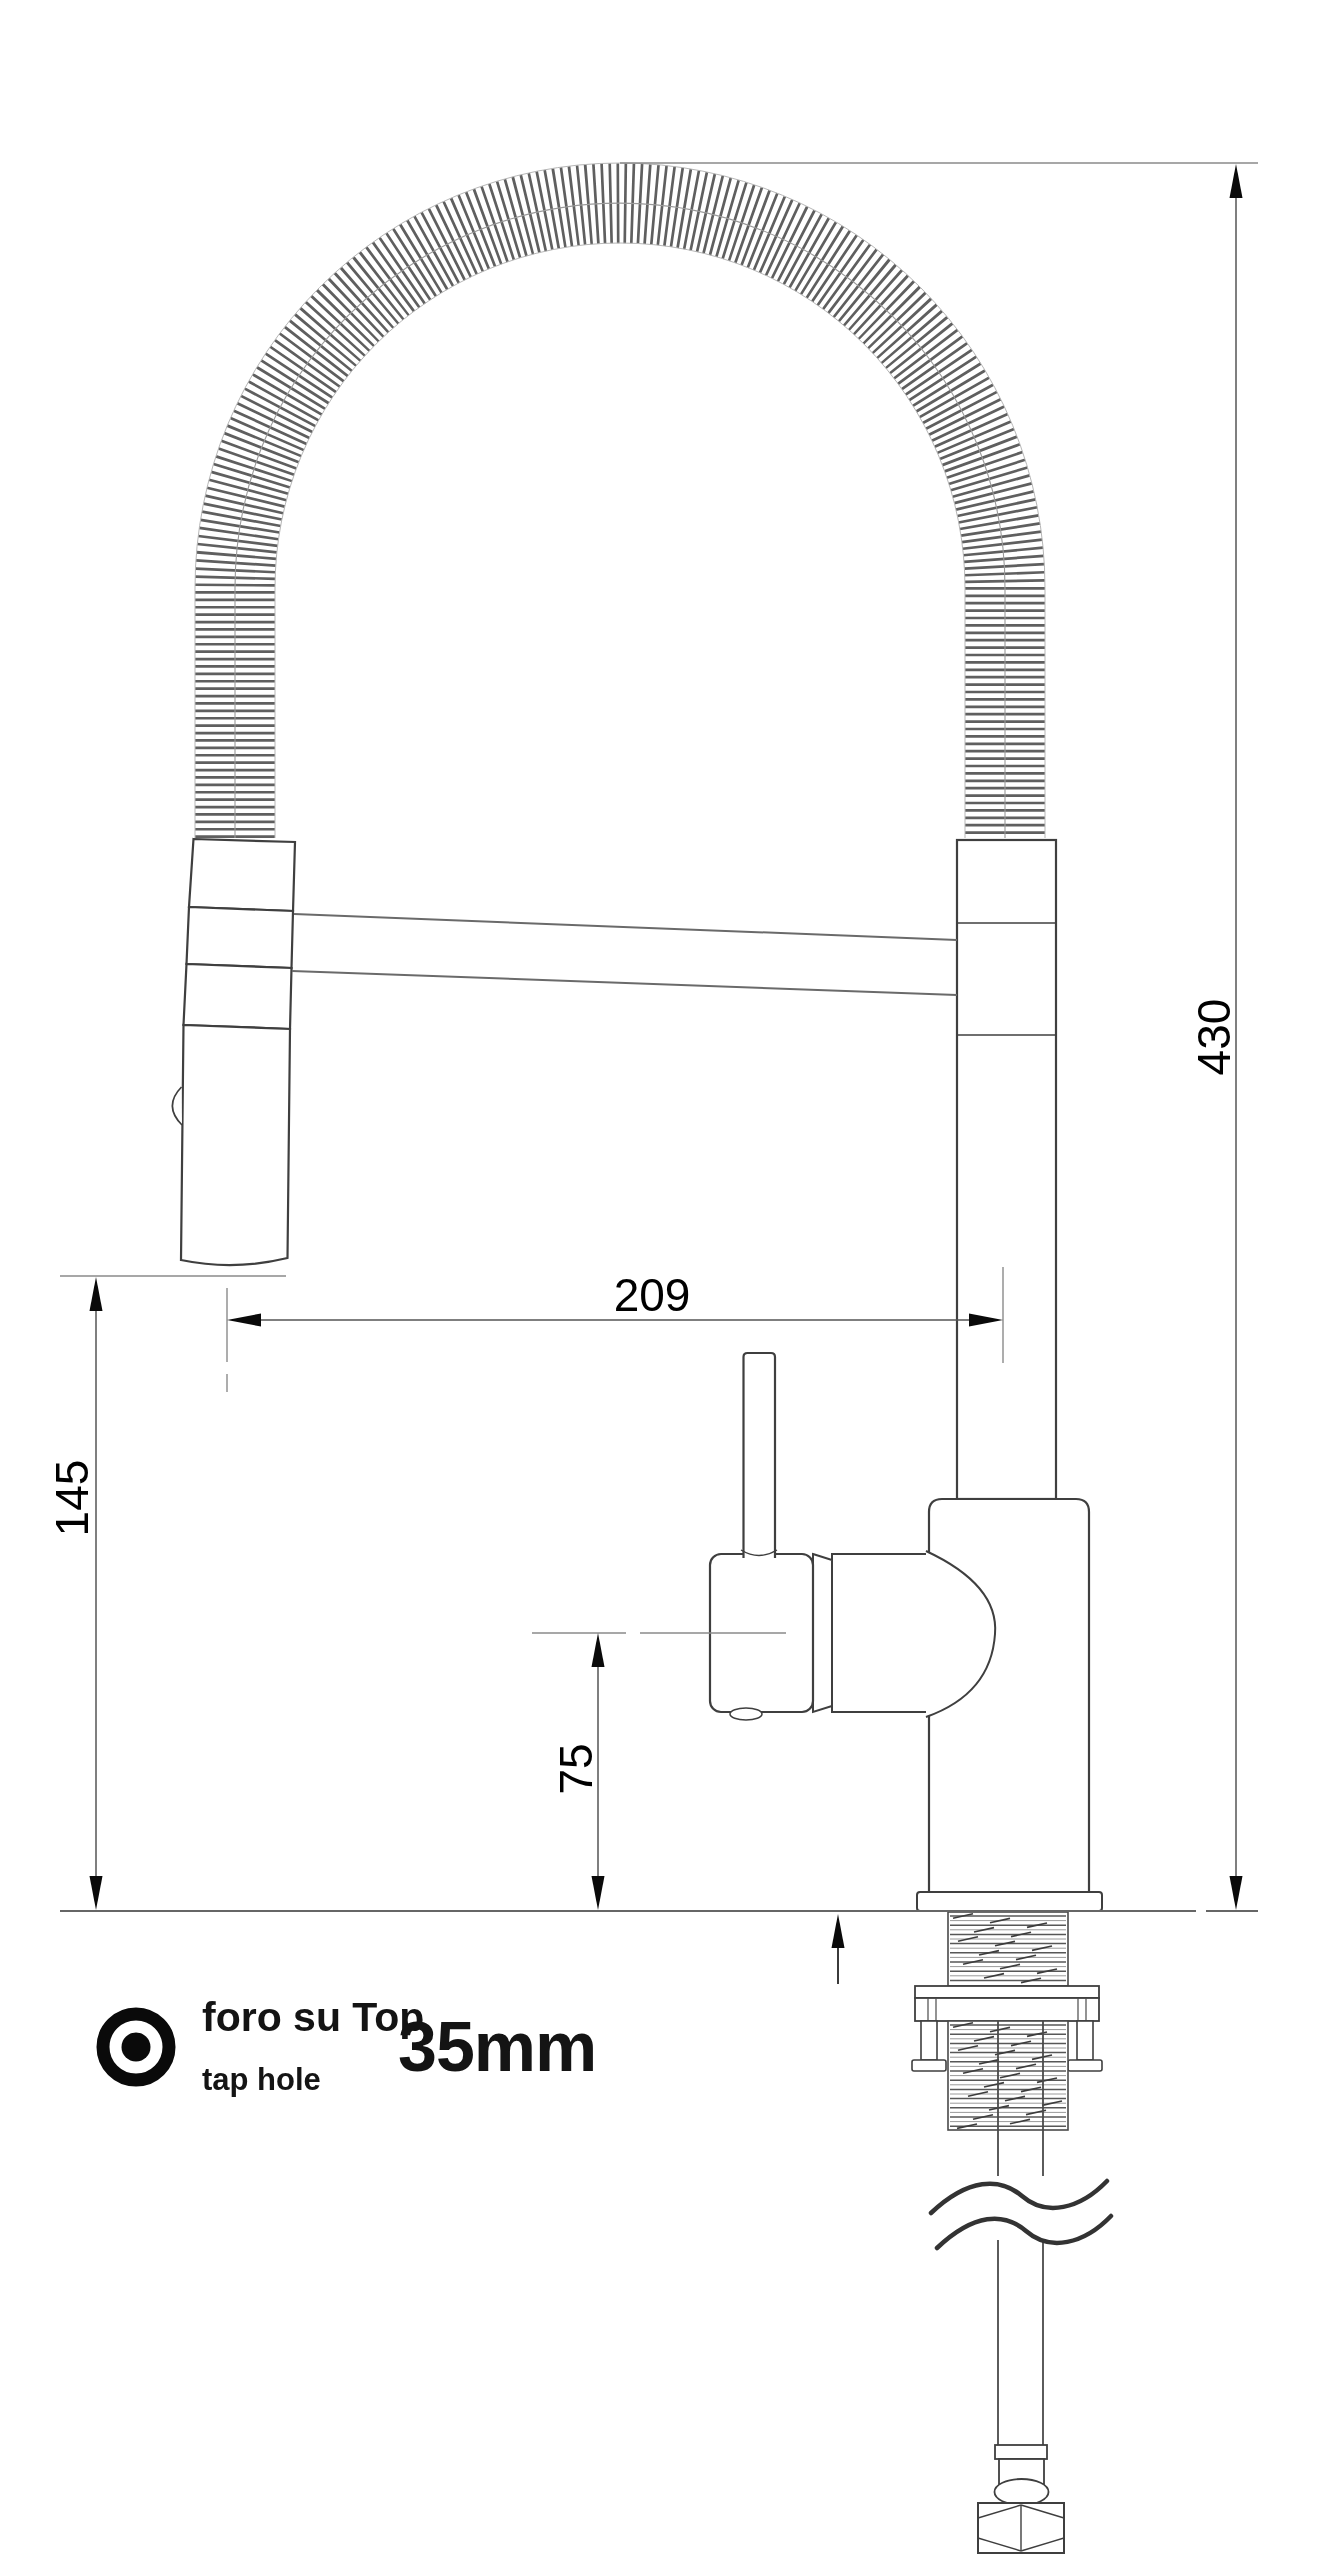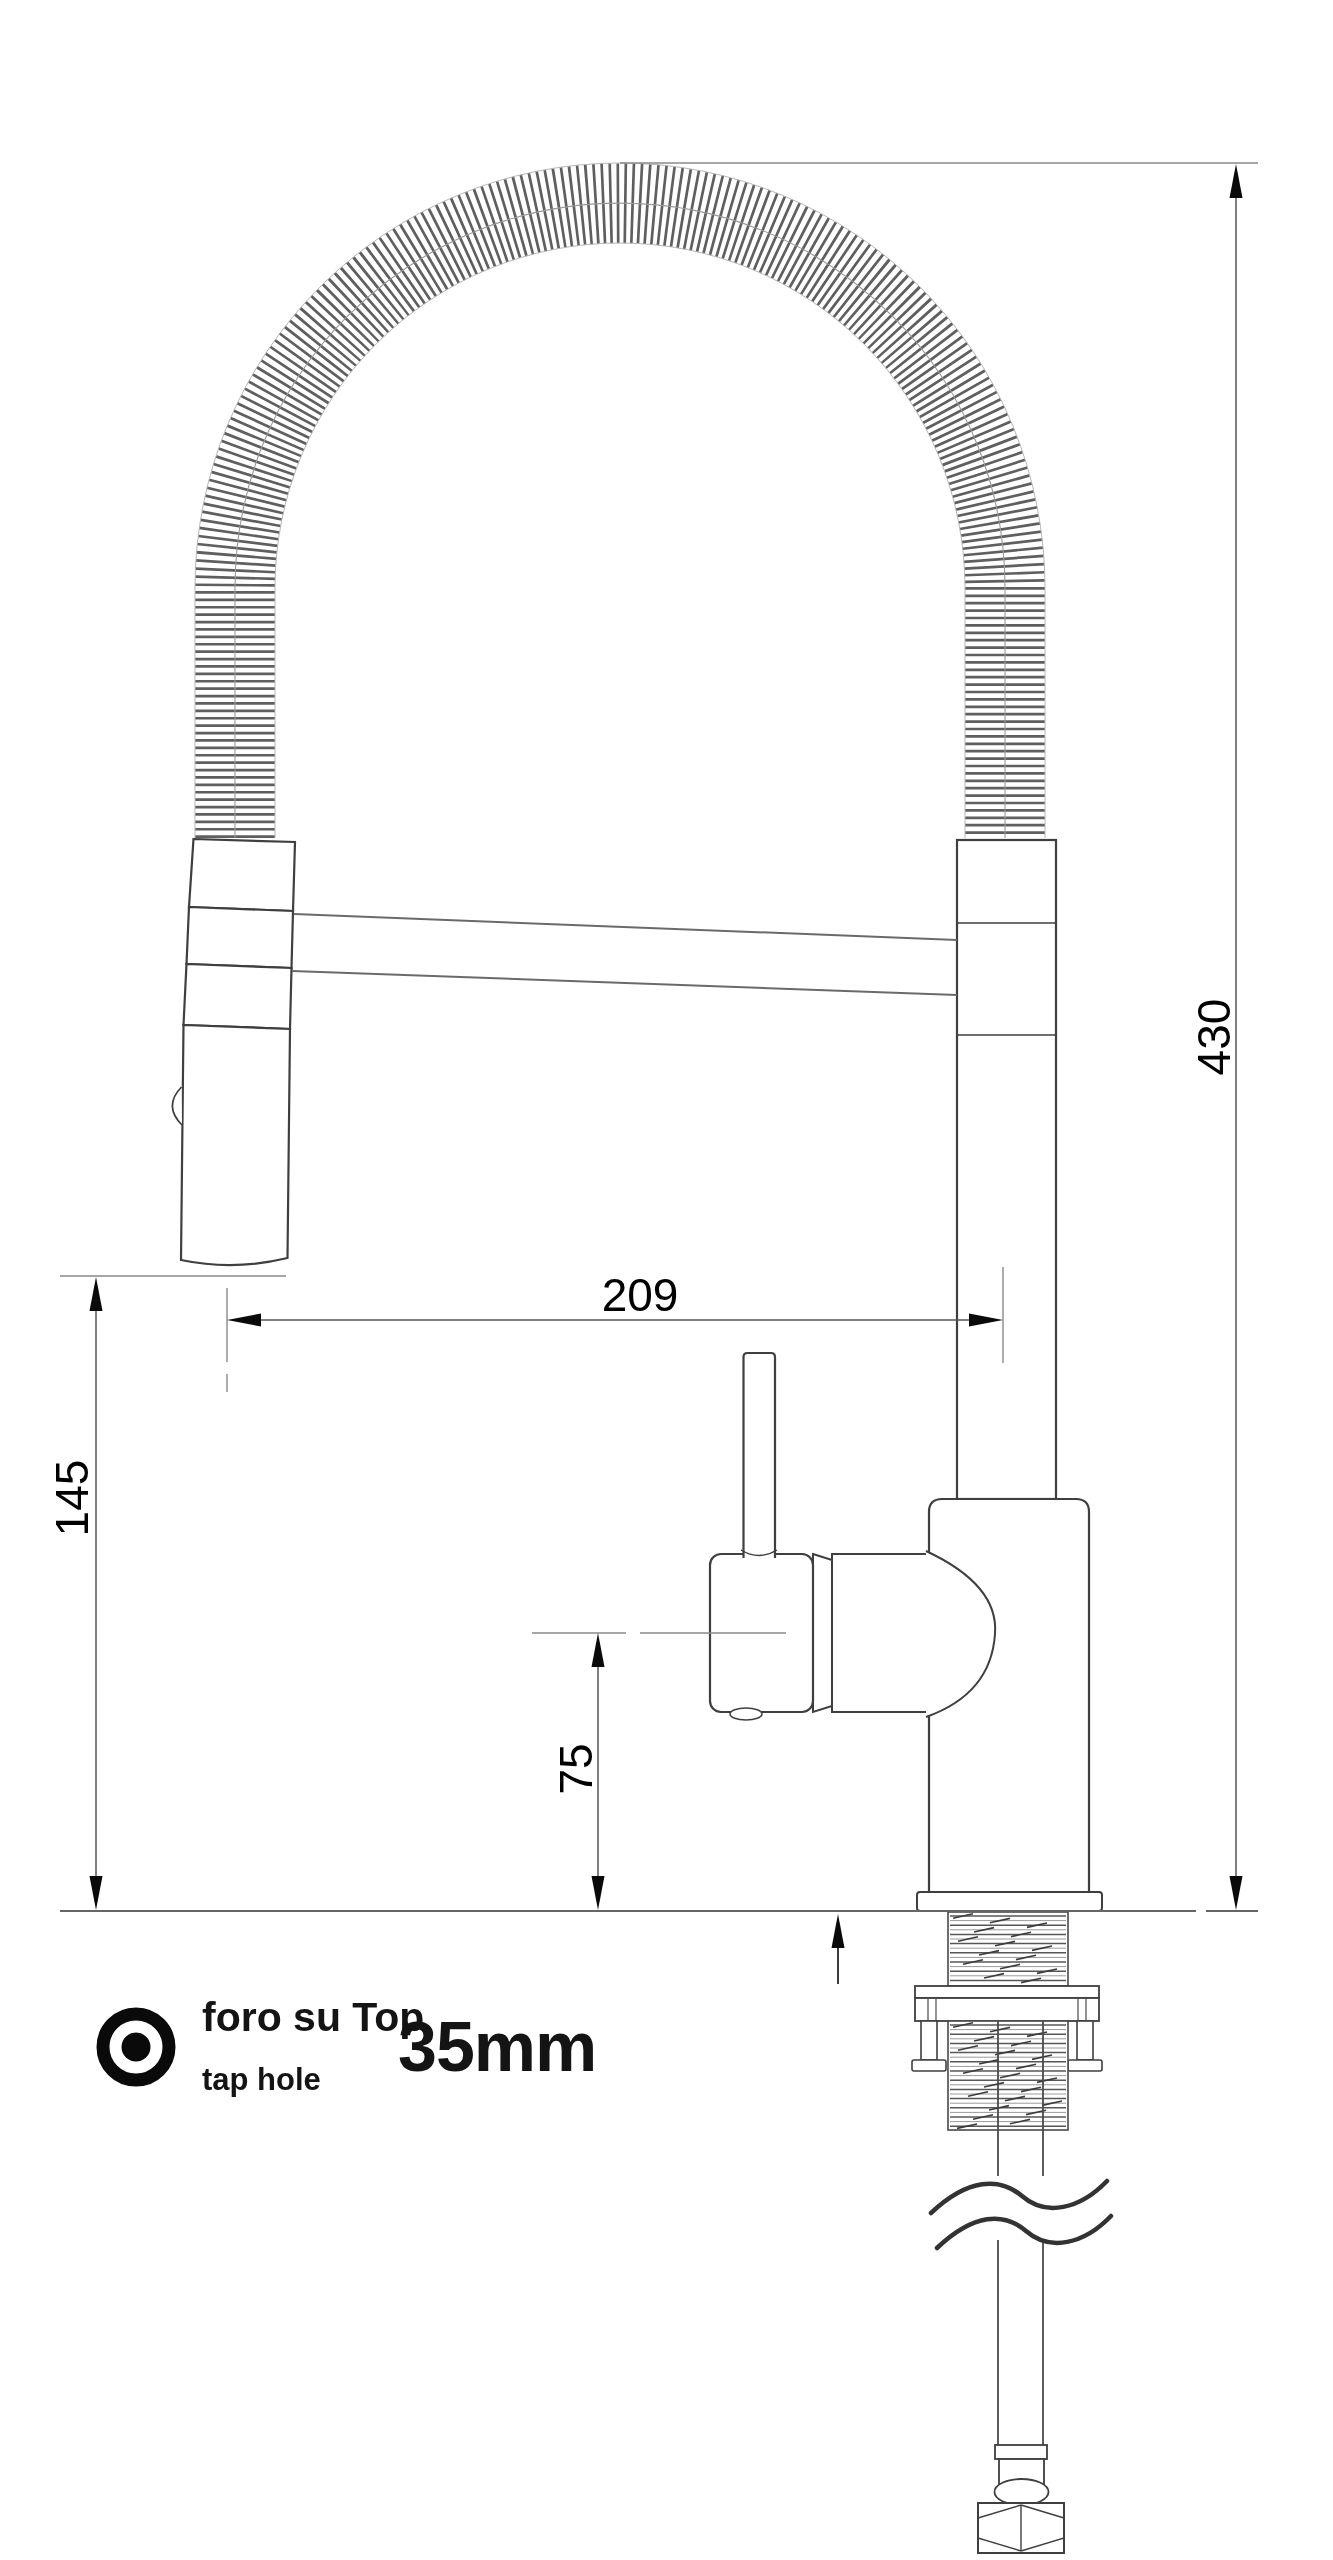--- a/index.html
+++ b/index.html
@@ -18,21 +18,21 @@
     font-weight:400;
     color:#000;
     text-align:center;
     line-height:1;
     white-space:nowrap;
   }
   .rot{transform:rotate(-90deg);}
   #dim-430{left:1144px;top:1014px;width:140px;}
   #dim-145{left:2px;top:1475px;width:140px;}
   #dim-75{left:521px;top:1746px;width:110px;}
-  #dim-209{left:560px;top:1272px;width:160px;}
+  #dim-209{left:572px;top:1272px;width:160px;}
   .note-text{
     position:absolute;
     font-family:"Liberation Sans", sans-serif;
     font-weight:600;
     color:#141414;
     line-height:1;
     white-space:nowrap;
   }
   #note-line1{left:202px;top:1997px;font-size:41px;}
   #note-line2{left:202px;top:2064px;font-size:31px;}

